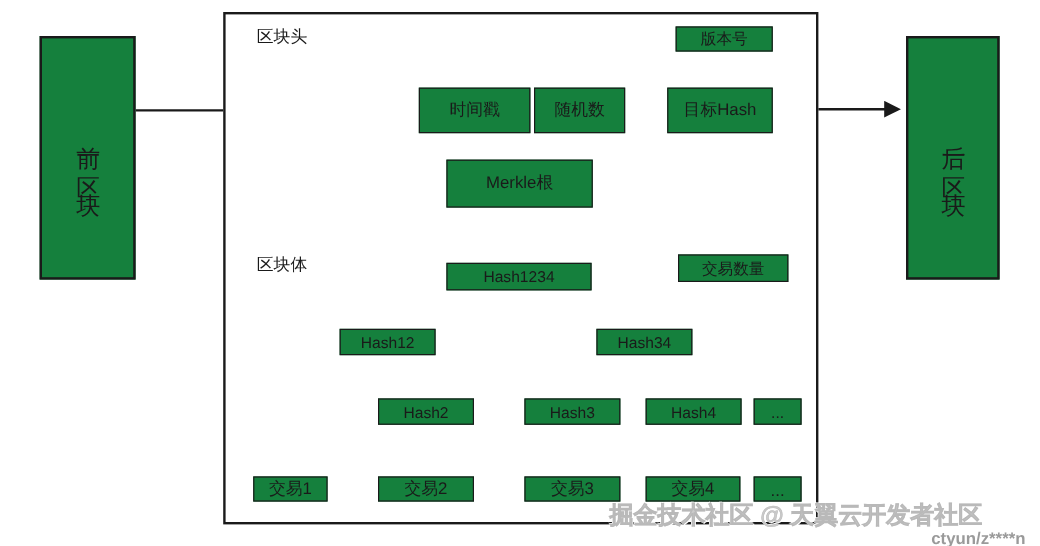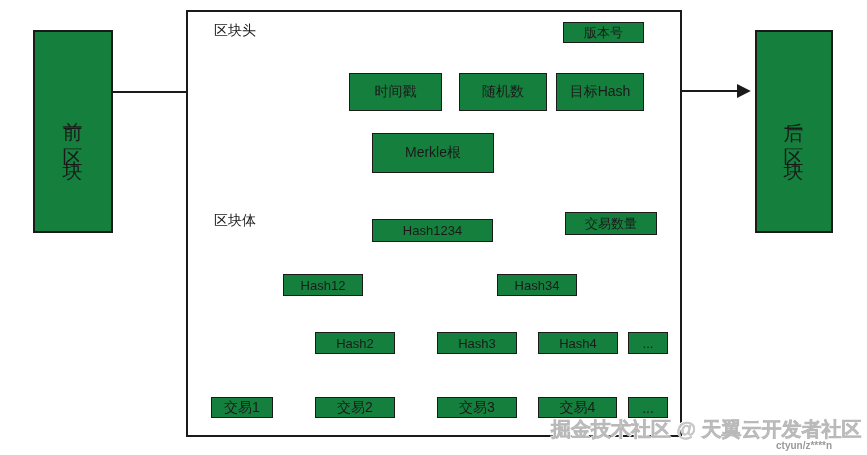--- a/index.html
+++ b/index.html
@@ -48,25 +48,24 @@
   .hash-box { font-size: 13px; }
   .arrows-svg { position: absolute; left: 0; top: 0; }
   .watermark-main {
     position: absolute;
     font-size: 20px;
     font-weight: bold;
     color: #cbcbcb;
     text-shadow: 1px 1px 0 #ffffff, -1px -1px 0 #ffffff;
     -webkit-text-stroke: 0.5px #b9b9b9;
     white-space: nowrap;
-    margin-left: 43px;
   }
   .watermark-id {
     position: absolute;
-    font-size: 10px;
+    font-size: 14px;
     font-weight: bold;
     color: #9a9a9a;
     white-space: nowrap;
   }
 </style>
 </head>
 <body>
 
 <div class="stage">
 
@@ -108,21 +107,21 @@
     <span class="vtext">后一区块</span>
   </div>
 
   <div class="main-container" style="left:186px;top:10px;width:496px;height:427px"></div>
 
   <div class="section-label" style="left:214px;top:22px">区块头</div>
 
   <div class="box" style="left:563px;top:22px;width:81px;height:21px;font-size:13px">版本号</div>
 
   <div class="box" style="left:349px;top:73px;width:93px;height:38px">时间戳</div>
-  <div class="box" style="left:459px;top:73px;width:88px;height:38px">随机数</div>
+  <div class="box" style="left:445px;top:73px;width:76px;height:38px">随机数</div>
   <div class="box" style="left:556px;top:73px;width:88px;height:38px">目标Hash</div>
 
   <div class="box" style="left:372px;top:133px;width:122px;height:40px">Merkle根</div>
 
   <div class="section-label" style="left:214px;top:212px">区块体</div>
 
   <div class="box" style="left:565px;top:212px;width:92px;height:23px;font-size:13px">交易数量</div>
 
   <div class="box hash-box" style="left:372px;top:219px;width:121px;height:23px">Hash1234</div>
 

